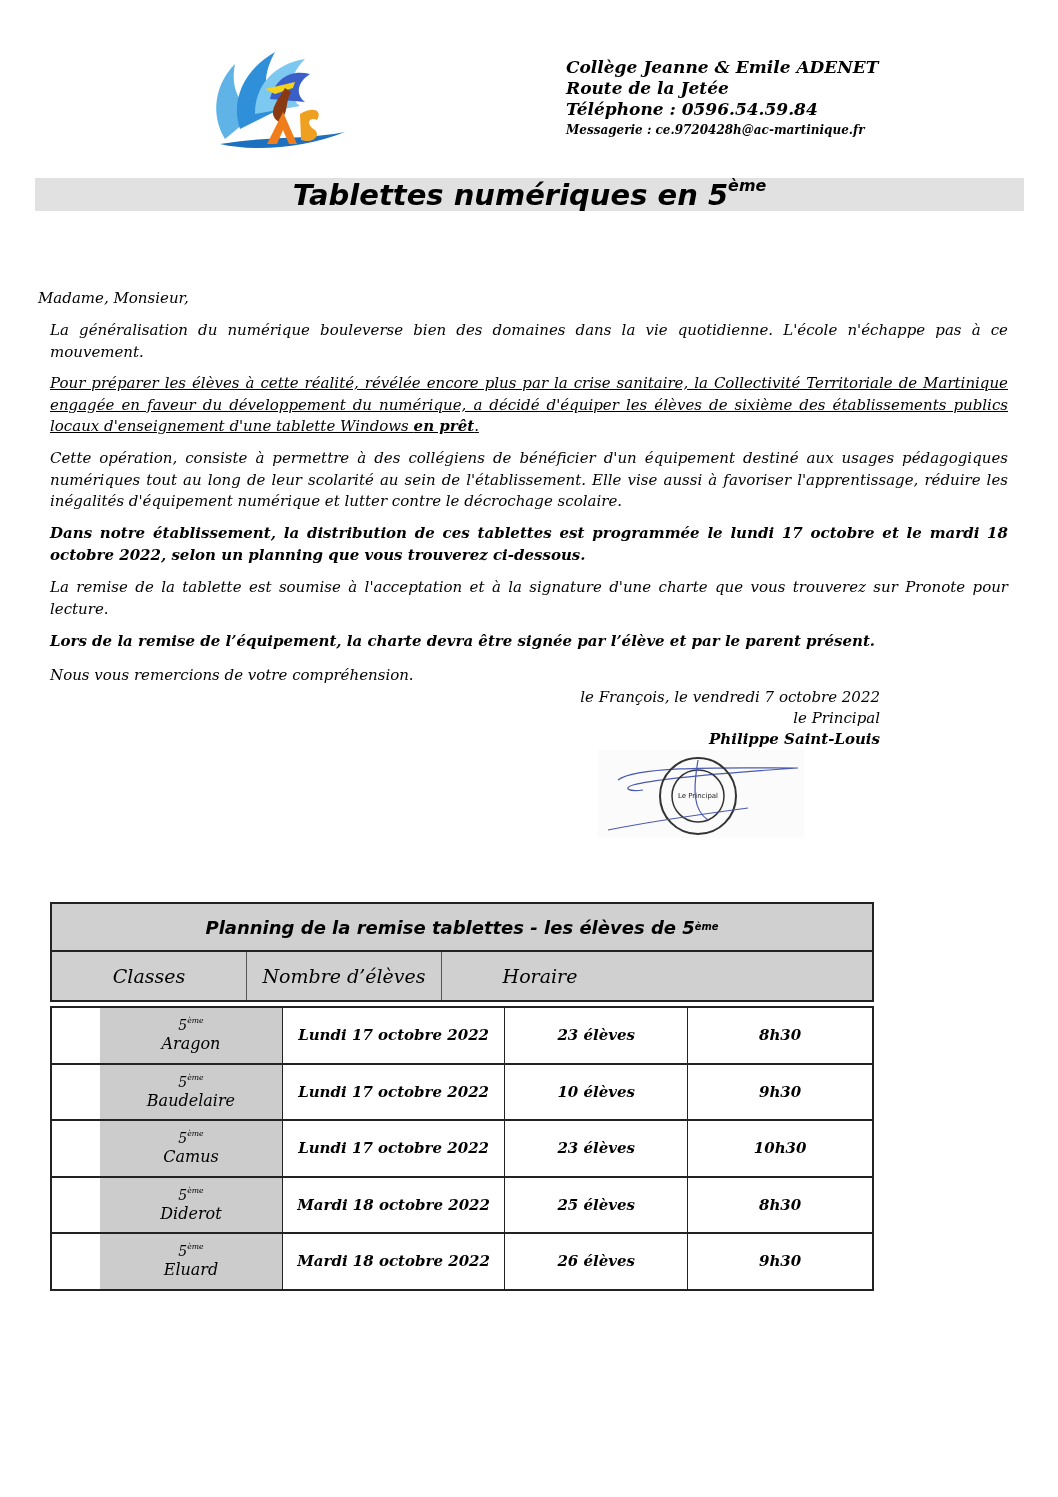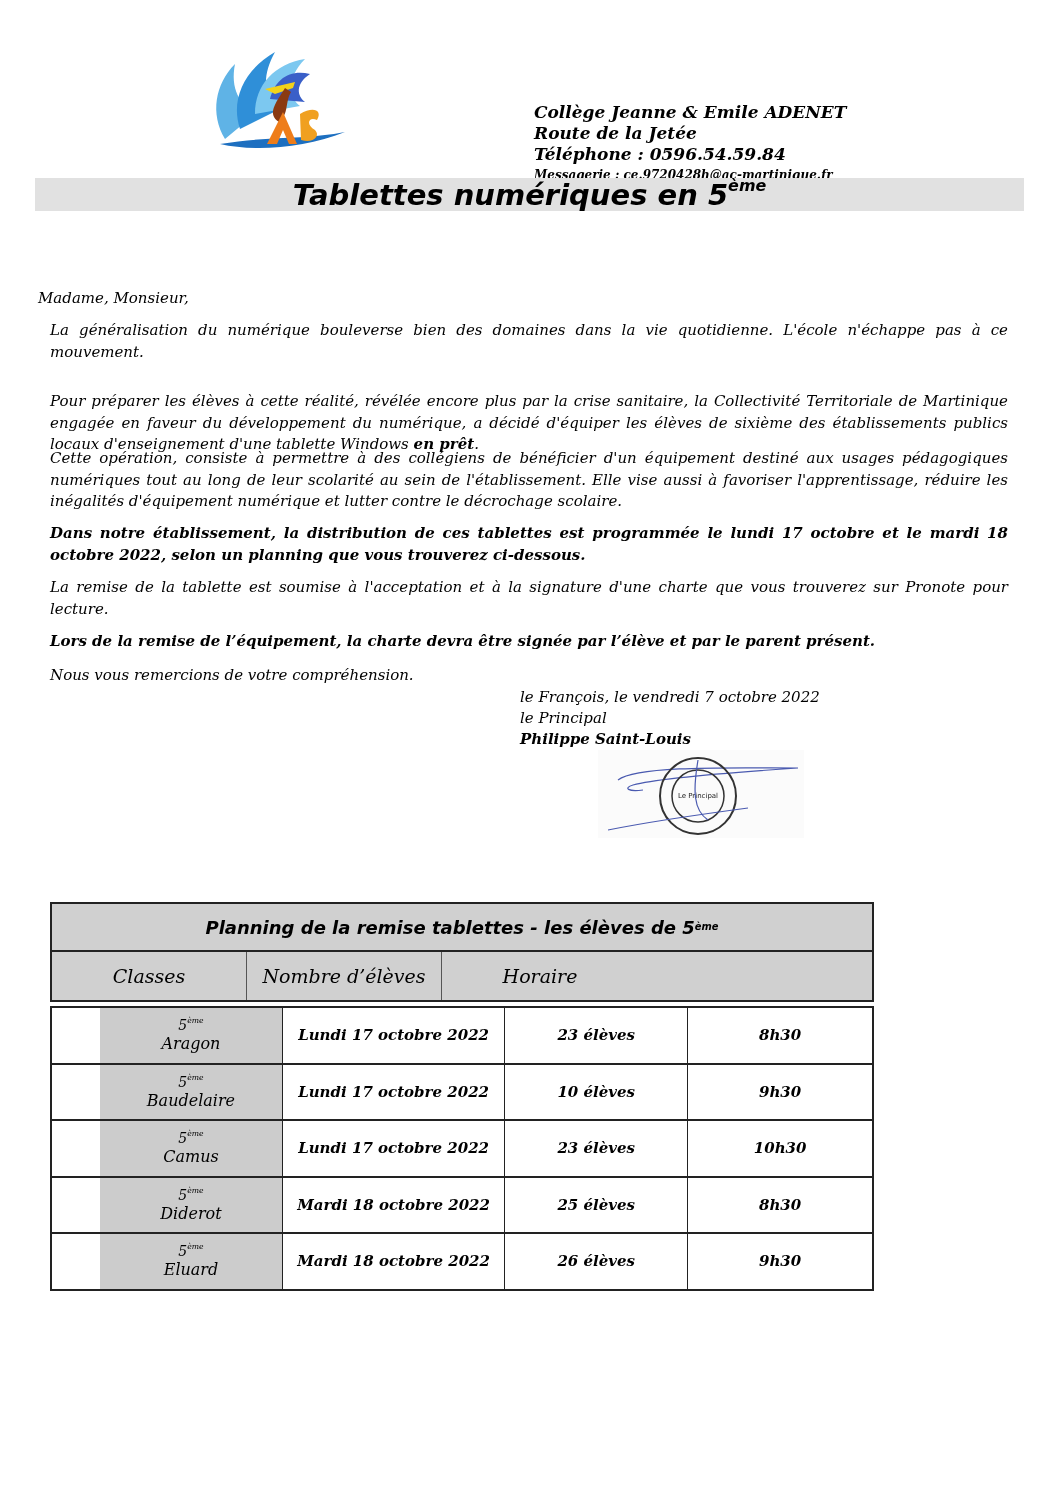--- a/index.html
+++ b/index.html
@@ -4,46 +4,46 @@
 <style>
   html, body { margin: 0; padding: 0; background: #ffffff; }
   body {
     width: 1058px; height: 1497px; position: relative; overflow: hidden;
     font-family: "DejaVu Serif", serif; color: #000;
   }
   .abs { position: absolute; }
 
   
   .logo { left: 205px; top: 44px; width: 145px; height: 110px; }
-  .school { left: 534px; top: 56px; font-style: italic; margin-top: 45px; }
+  .school { left: 566px; top: 56px; font-style: italic; }
   .school .name { font-size: 17px; font-weight: bold; line-height: 22px; }
   .school .line { font-size: 17px; font-weight: bold; line-height: 21px; }
   .school .line.small { font-size: 12px; }
 
   .title-bar {
     left: 35px; top: 178px; width: 989px; height: 33px; background: #e1e1e1;
     display: flex; align-items: center; justify-content: center;
   }
   .title-bar span { font-size: 29px; font-style: italic; font-weight: bold; font-family: "DejaVu Sans", sans-serif; }
   sup { font-size: 0.55em; vertical-align: 0.9em; line-height: 0; }
 
   
   .text { font-style: italic; font-size: 15px; line-height: 21.5px; font-family: "DejaVu Serif", serif; }
   .greeting { left: 38px; top: 288px; }
   .para { left: 50px; width: 958px; text-align: justify; }
   .para.bold { font-weight: bold; }
   .p1 { top: 320px; }
-  .p2 { top: 391px; }
+  .p2 { top: 373px; text-decoration: underline; }
   .p3 { top: 448px; }
   .p4 { top: 523px; }
   .p5 { top: 577px; }
   .p6 { top: 631px; }
   .p7 { top: 665px; }
 
-  .signblock { left: 520px; top: 687px; width: 360px; text-align: left; font-style: italic; font-size: 15px; line-height: 21px; }
+  .signblock { left: 520px; top: 687px; width: 360px; text-align: right; font-style: italic; font-size: 15px; line-height: 21px; }
   .signblock .a { font-weight: normal; }
   .signblock .b { font-weight: bold; }
 
   .stamp { left: 598px; top: 750px; width: 206px; height: 88px; background: #fbfbfb; }
 
   
   .table { left: 50px; top: 902px; width: 824px; }
   .t-title {
     border: 2px solid #222; background: #d0d0d0; height: 46px;
     display: flex; align-items: center; justify-content: center;

